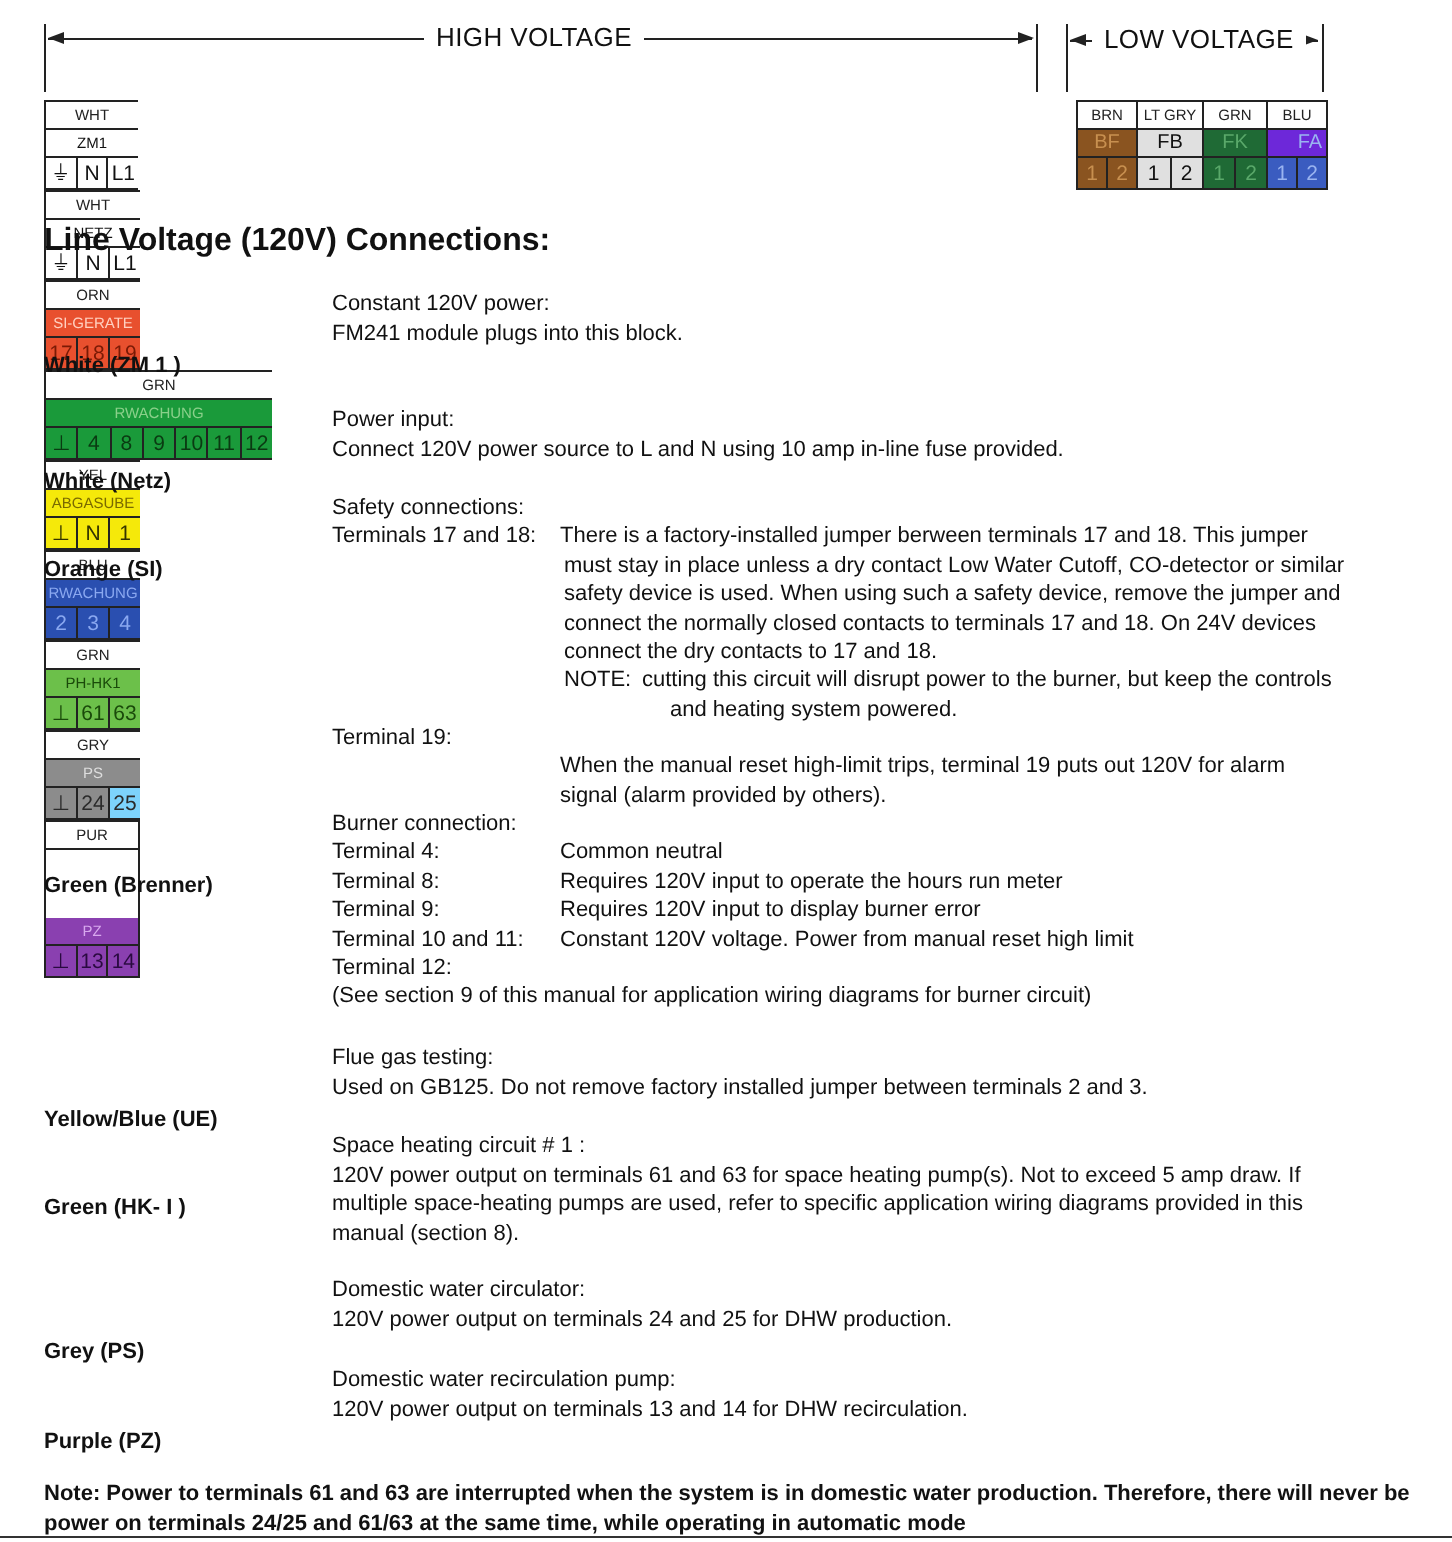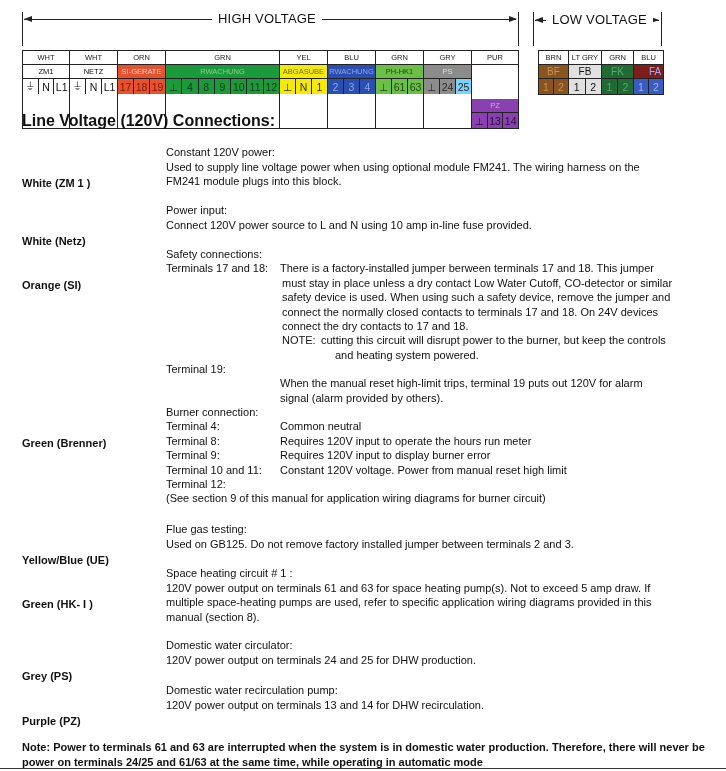--- a/index.html
+++ b/index.html
@@ -44,21 +44,21 @@
 
 <div>
   <div class="vline" style="left:533px; top:12px; height:34px;"></div>
   <div class="vline" style="left:661px; top:12px; height:34px;"></div>
   <div class="hline" style="left:535px; top:20px; width:124px;"></div>
   <div class="arrowhead-l" style="left:535px; top:17px;"></div>
   <div class="arrowhead-r" style="left:651px; top:17px;"></div>
   <div class="volt-label" style="left:546px; top:12px;">LOW VOLTAGE</div>
 </div>
 
-<div class="strip" id="hv-strip" style="left:22px; top:50px;">
+<div class="strip" id="hv-strip" style="left:22px; top:50px;flex-direction:column;">
     <div class="group" style="width: 47px;">
       <div class="g-color">WHT</div>
       <div class="g-name" style="background: rgb(255, 255, 255); color: rgb(17, 17, 17);">ZM1</div>
       <div class="g-terms">
         <div class="term" style="background: rgb(255, 255, 255); color: rgb(17, 17, 17);">⏚</div>
         <div class="term" style="background: rgb(255, 255, 255); color: rgb(17, 17, 17);">N</div>
         <div class="term" style="background: rgb(255, 255, 255); color: rgb(17, 17, 17);">L1</div>
       </div>
     </div>
     <div class="group" style="width: 48px;">
@@ -159,34 +159,33 @@
     <div class="group" style="width: 32px;">
       <div class="g-color">GRN</div>
       <div class="g-name" style="background: rgb(31, 106, 53); color: rgb(90, 168, 106);">FK</div>
       <div class="g-terms">
         <div class="term" style="background: rgb(31, 106, 53); color: rgb(90, 168, 106);">1</div>
         <div class="term" style="background: rgb(31, 106, 53); color: rgb(90, 168, 106);">2</div>
       </div>
     </div>
     <div class="group" style="width: 31px;">
       <div class="g-color">BLU</div>
-      <div class="g-name" style="background: #7f1d1d; color: rgb(154, 180, 240); padding-left: 13px;">FA</div>
+      <div class="g-name" style="background: #6d28d9; color: rgb(154, 180, 240); padding-left: 13px;">FA</div>
       <div class="g-terms">
         <div class="term" style="background: rgb(58, 92, 192); color: rgb(154, 180, 240);">1</div>
         <div class="term" style="background: rgb(58, 92, 192); color: rgb(154, 180, 240);">2</div>
       </div>
     </div>
   </div>
 
 <div class="title">Line Voltage (120V) Connections:</div>
 
 <div class="row-label" style="top:146px;">White (ZM 1 )</div>
 <div class="txt" style="left:166px; top:145px;">
   <div>Constant 120V power:</div>
-  <div>Used to supply line voltage power when using optional module FM241. The wiring harness on the</div>
   <div>FM241 module plugs into this block.</div>
 </div>
 
 <div class="row-label" style="top:204px;">White (Netz)</div>
 <div class="txt" style="left:166px; top:203px;">
   <div>Power input:</div>
   <div>Connect 120V power source to L and N using 10 amp in-line fuse provided.</div>
 </div>
 
 <div class="row-label" style="top:248px;">Orange (SI)</div>

